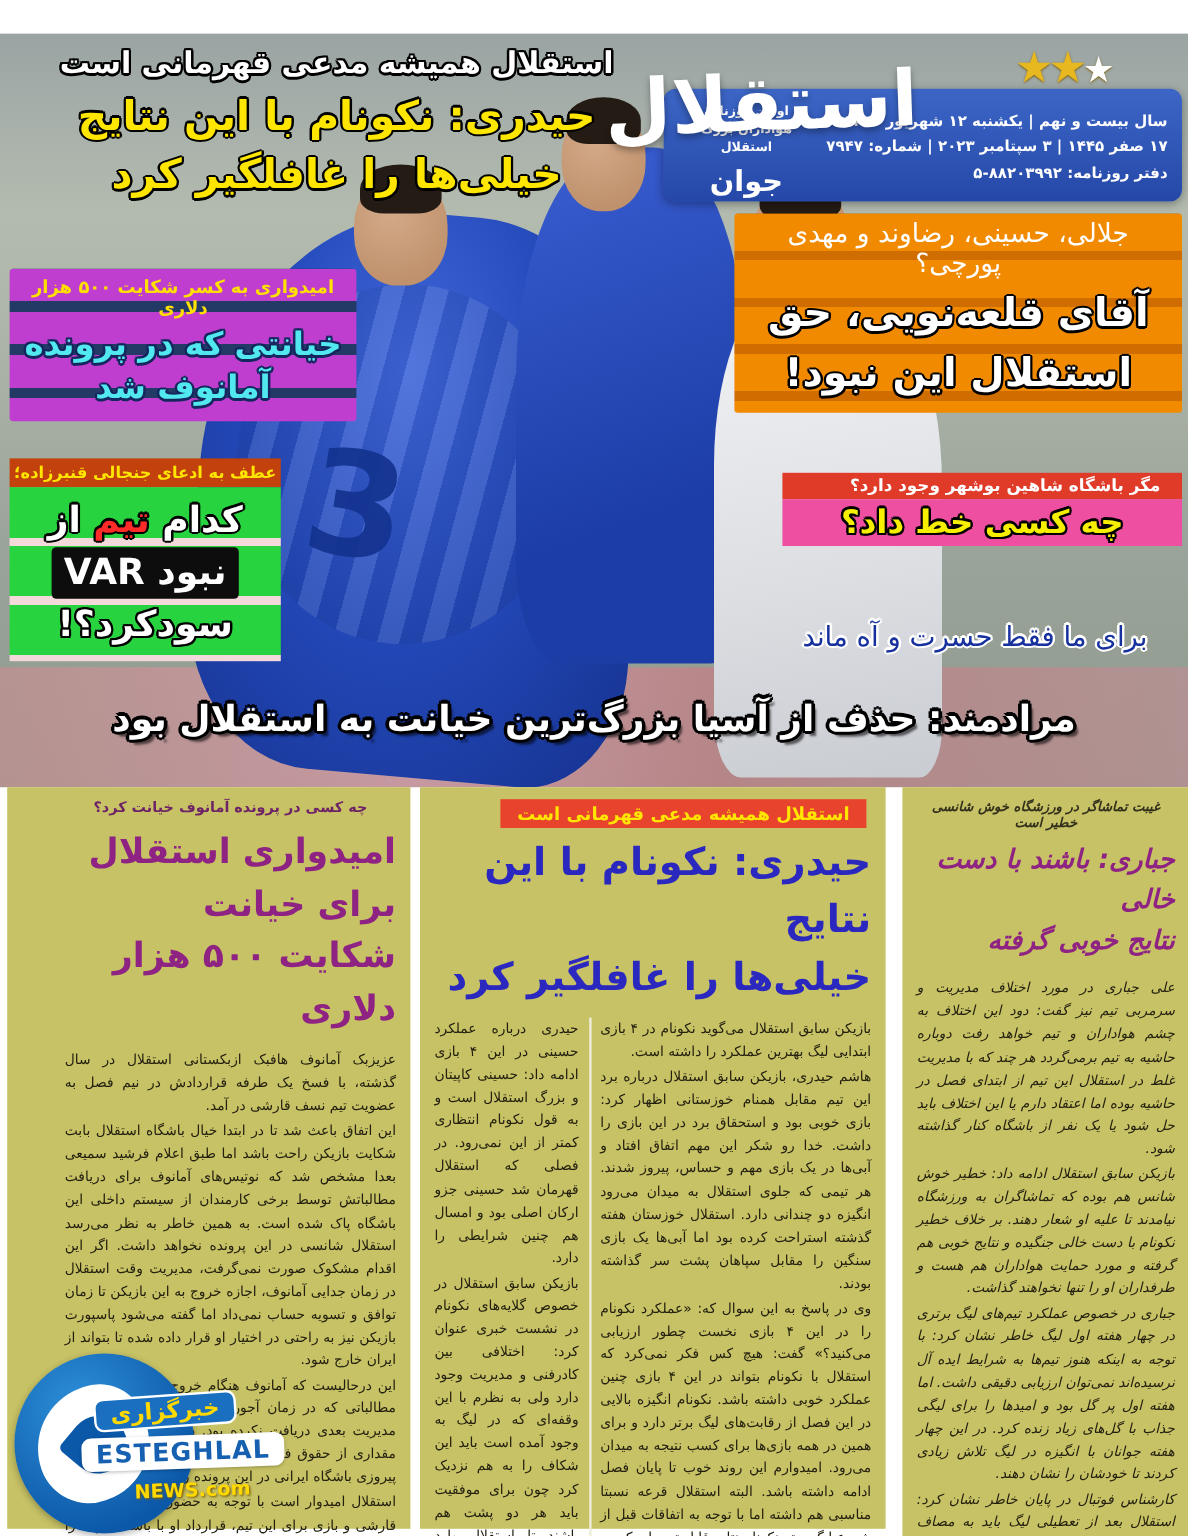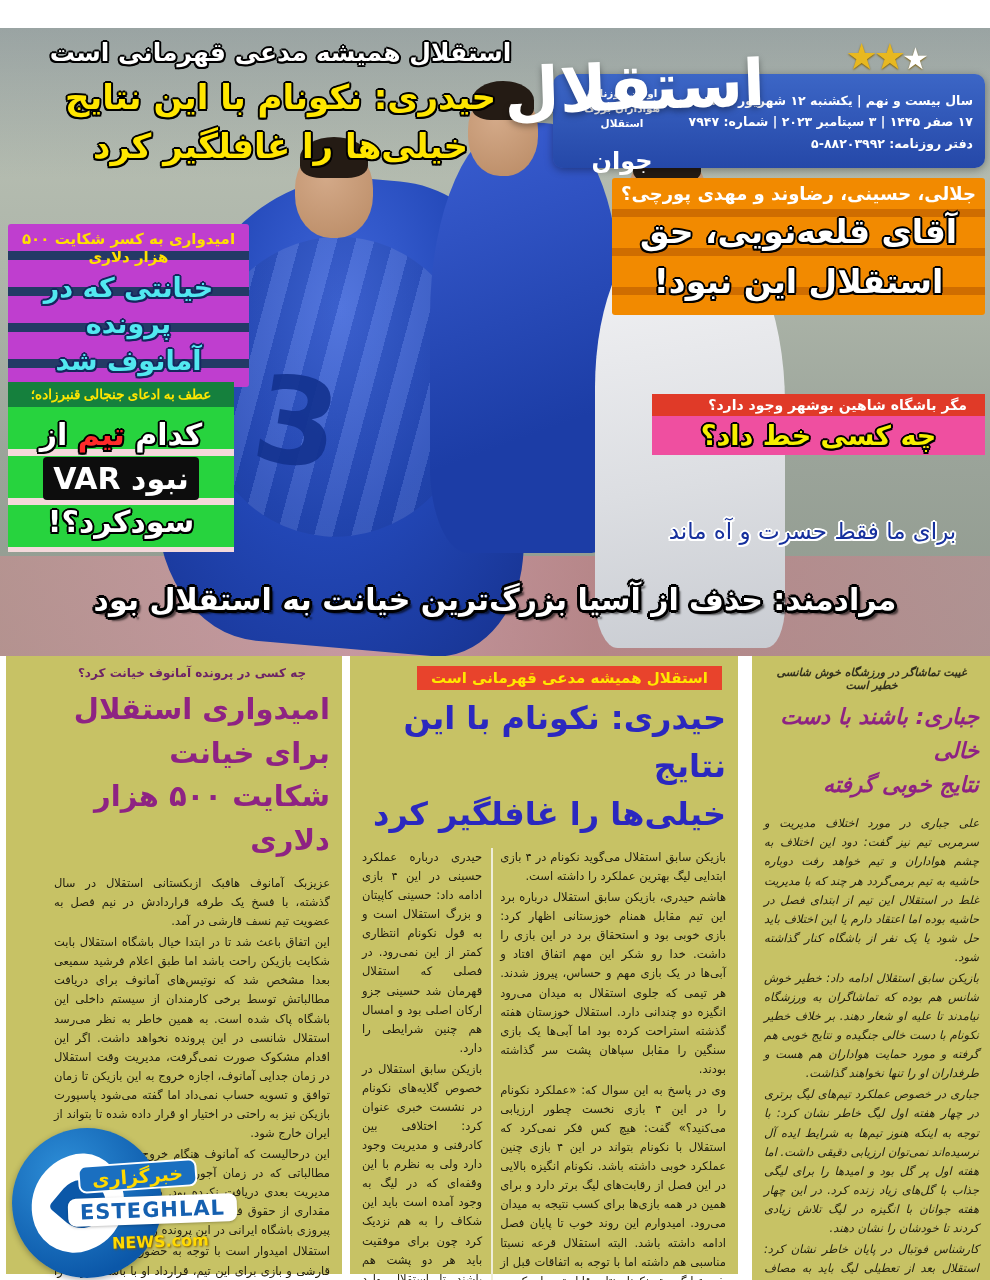--- a/index.html
+++ b/index.html
@@ -34,21 +34,21 @@
            color:#13328f; transform:rotate(9deg); opacity:.9; }
 
   
   .masthead { position:absolute; right:5px; top:74px; width:432px; height:94px;
            background:linear-gradient(180deg,#3c66c6,#2548a8); border-radius:10px;
            box-shadow:0 2px 8px rgba(0,0,0,.35); z-index:6; }
   .mast-info { position:absolute; right:12px; top:16px; text-align:right; color:#fff;
            font-size:12.5px; line-height:1.7; font-weight:bold; }
   .mast-tagline { position:absolute; left:10px; top:12px; width:118px; text-align:center; color:#fff;
            font-size:10.5px; line-height:1.45; font-weight:bold; }
-  .mast-tagline .javan { font-size:24px; margin-top:12px; }
+  .mast-tagline .javan { font-size:24px; margin-top:2px; }
   .mast-logo { position:absolute; left:128px; top:-34px; width:240px; text-align:center;
            font-size:64px; font-weight:bold; color:#ffffff; transform:rotate(-2deg);
            text-shadow:0 3px 6px rgba(0,0,0,.35); z-index:7; }
   .mast-stars { position:absolute; right:60px; top:-38px; font-size:36px; color:#e8b820;
            text-shadow:0 1px 2px #7a5a00; z-index:8; letter-spacing:-4px; }
   .mast-stars .white-star { color:#ffffff; font-size:30px; }
 
   
   .stroke-k { text-shadow:2px 0 #000,-2px 0 #000,0 2px #000,0 -2px #000,
               1.5px 1.5px #000,-1.5px -1.5px #000,1.5px -1.5px #000,-1.5px 1.5px #000; }
@@ -56,38 +56,38 @@
               2px 2px #000,-2px -2px #000,2px -2px #000,-2px 2px #000,4px 4px 2px rgba(0,0,0,.6); }
   .stroke-navy { text-shadow:2px 0 #15275e,-2px 0 #15275e,0 2px #15275e,0 -2px #15275e,
               1.5px 1.5px #15275e,-1.5px -1.5px #15275e,1.5px -1.5px #15275e,-1.5px 1.5px #15275e; }
   .stroke-white { text-shadow:2px 0 #fff,-2px 0 #fff,0 2px #fff,0 -2px #fff,
               1.5px 1.5px #fff,-1.5px -1.5px #fff,1.5px -1.5px #fff,-1.5px 1.5px #fff; }
 
   .hl-top-left { position:absolute; left:28px; top:38px; width:505px; text-align:center; z-index:5; }
   .hl-top-left .kicker { font-size:25px; font-weight:bold; color:#ffffff; margin-bottom:6px; }
   .hl-top-left .big { font-size:34px; font-weight:bold; color:#ffe600; line-height:1.45; }
 
-  .box-purple { position:absolute; left:8px; top:224px; width:241px; z-index:5; text-align:center;
+  .box-purple { position:absolute; left:8px; top:224px; width:289px; z-index:5; text-align:center;
            background:repeating-linear-gradient(180deg,#bf3ecf 0px,#bf3ecf 27px,#233a66 27px,#233a66 36px);
            padding:6px 6px 8px; border-radius:3px; }
   .box-purple .kicker { font-size:15px; font-weight:bold; color:#ffe000; margin-bottom:4px; }
   .box-purple .big { font-size:27px; font-weight:bold; color:#52e8f0; line-height:1.35; }
 
   .box-green { position:absolute; left:8px; top:382px; width:226px; z-index:5; text-align:center; }
-  .box-green .kicker { background:#15803d; color:#ffe600; font-size:13.5px; font-weight:bold; padding:4px 2px;font-family:Liberation Serif, serif; }
+  .box-green .kicker { background:#c2410c; color:#ffe600; font-size:13.5px; font-weight:bold; padding:4px 2px; }
   .box-green .body { background:repeating-linear-gradient(180deg,#27d33e 0px,#27d33e 42px,#f4d9db 42px,#f4d9db 49px);
            padding:6px 4px 8px; }
   .box-green .big { font-size:30px; font-weight:bold; color:#ffffff; line-height:1.45; }
   .box-green .red { color:#ff2a2a; }
   .box-green .var-band { display:inline-block; background:#0d0d0d; padding:0 10px; border-radius:4px; }
 
   .box-orange { position:absolute; left:612px; top:178px; width:373px; z-index:5; text-align:center;
            background:repeating-linear-gradient(180deg,#f28a00 0px,#f28a00 31px,#cf6d00 31px,#cf6d00 39px);
            padding:5px 8px 9px; border-radius:3px; }
-  .box-orange .kicker { font-size:18px; font-weight:bold; color:#ffffff; margin-bottom:3px; }
+  .box-orange .kicker { font-size:22px; font-weight:normal; color:#ffffff; margin-bottom:3px; }
   .box-orange .big { font-size:33px; font-weight:bold; color:#ffffff; line-height:1.5; }
 
   .box-pink { position:absolute; left:652px; top:394px; width:333px; z-index:5; text-align:center; }
   .box-pink .kicker { background:#e03a28; color:#ffffff; font-size:14px; font-weight:bold; padding:3px 18px;text-align:right; }
   .box-pink .row-black { background:rgba(10,10,14,.88); padding:4px 2px; }
   .box-pink .row-pink { background:#ef4fa0; padding:4px 2px; }
   .box-pink .big { font-size:27px; font-weight:bold; color:#f6ef00; }
 
   .photo-caption { position:absolute; left:640px; top:518px; width:345px; z-index:5; text-align:center;
            font-size:23px; font-weight:normal; color:#16309d; }

